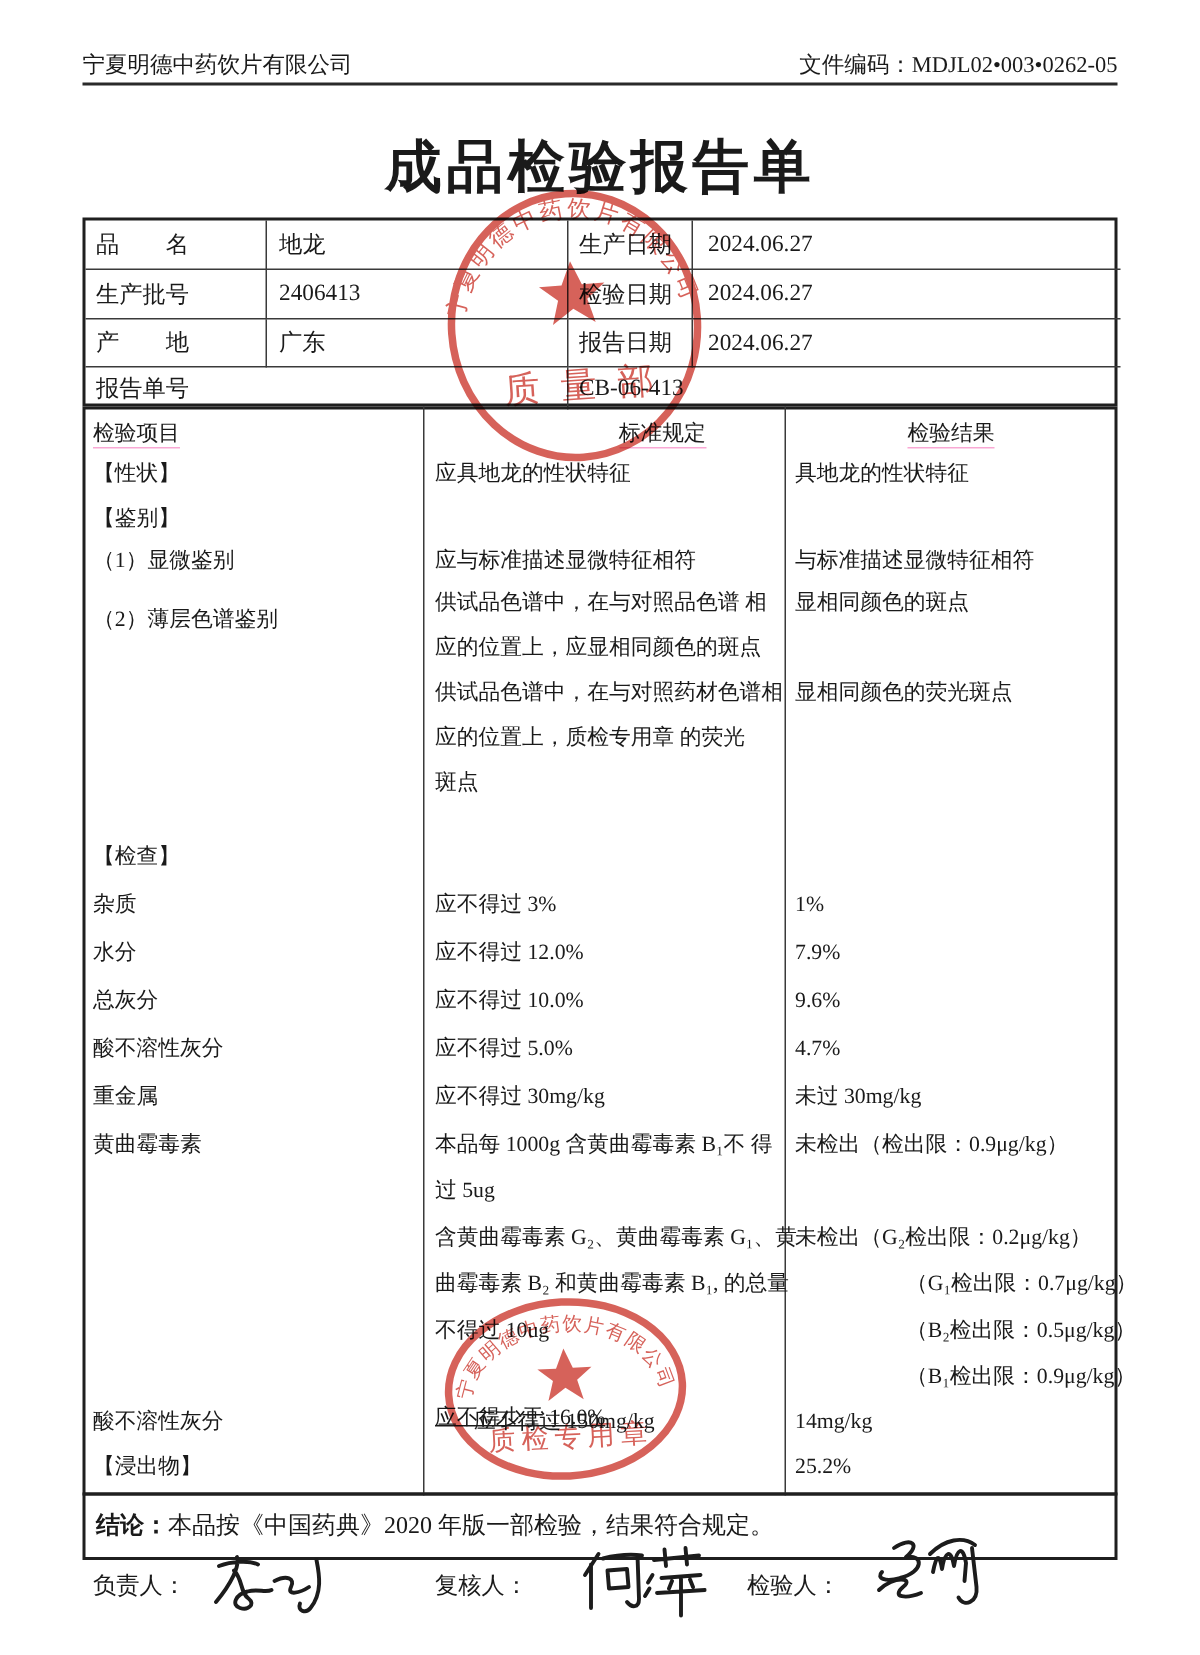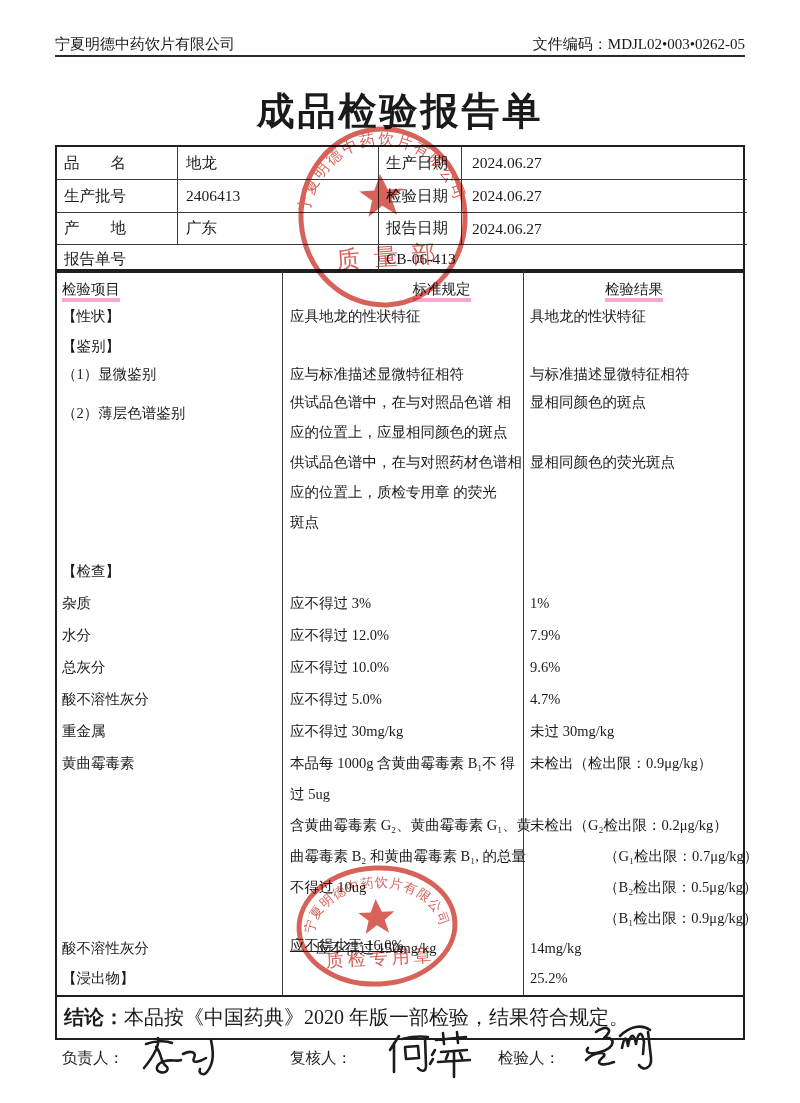--- a/index.html
+++ b/index.html
@@ -25,24 +25,24 @@
   .cell.val{padding-left:8px;}
   .cell.date{padding-left:10px;}
   .span2{grid-column:span 2;}
   
   .main-box{top:271px;left:55px;width:690px;height:726px;border:2px solid #1f1f1f;box-sizing:border-box;}
   .vline{position:absolute;top:271px;height:726px;width:0;border-left:1px solid #3a3a3a;}
   .v1{left:282px;}
   .v2{left:523px;}
   .ln{position:absolute;height:30px;line-height:30px;font-size:14.5px;white-space:nowrap;}
   .ln.center{text-align:center;}
-  .u{border-bottom:4px solid #f9a8d4;padding-bottom:1px;}
+  .u{border-bottom:1px solid #f9a8d4;padding-bottom:1px;}
   .concl{
     position:absolute;top:995px;left:55px;width:690px;height:45px;border:2px solid #1f1f1f;box-sizing:border-box;
-    display:flex;align-items:center;padding-left:7px;font-size:20px;white-space:nowrap;
+    display:flex;align-items:center;padding-left:7px;font-size:16px;white-space:nowrap;
   }
   .b{font-weight:bold;}
   
   .sig-label{top:1047px;font-size:15.5px;line-height:22px;}
   .sig-svg{position:absolute;}
   .sig-svg path{stroke:#1c1c1c;stroke-width:2.6;fill:none;stroke-linecap:round;stroke-linejoin:round;}
   
   .stamp{position:absolute;pointer-events:none;mix-blend-mode:multiply;opacity:.85;}
   .stamp .ink{stroke:#cf463d;fill:none;}
   .stamp text{fill:#cf463d;}

